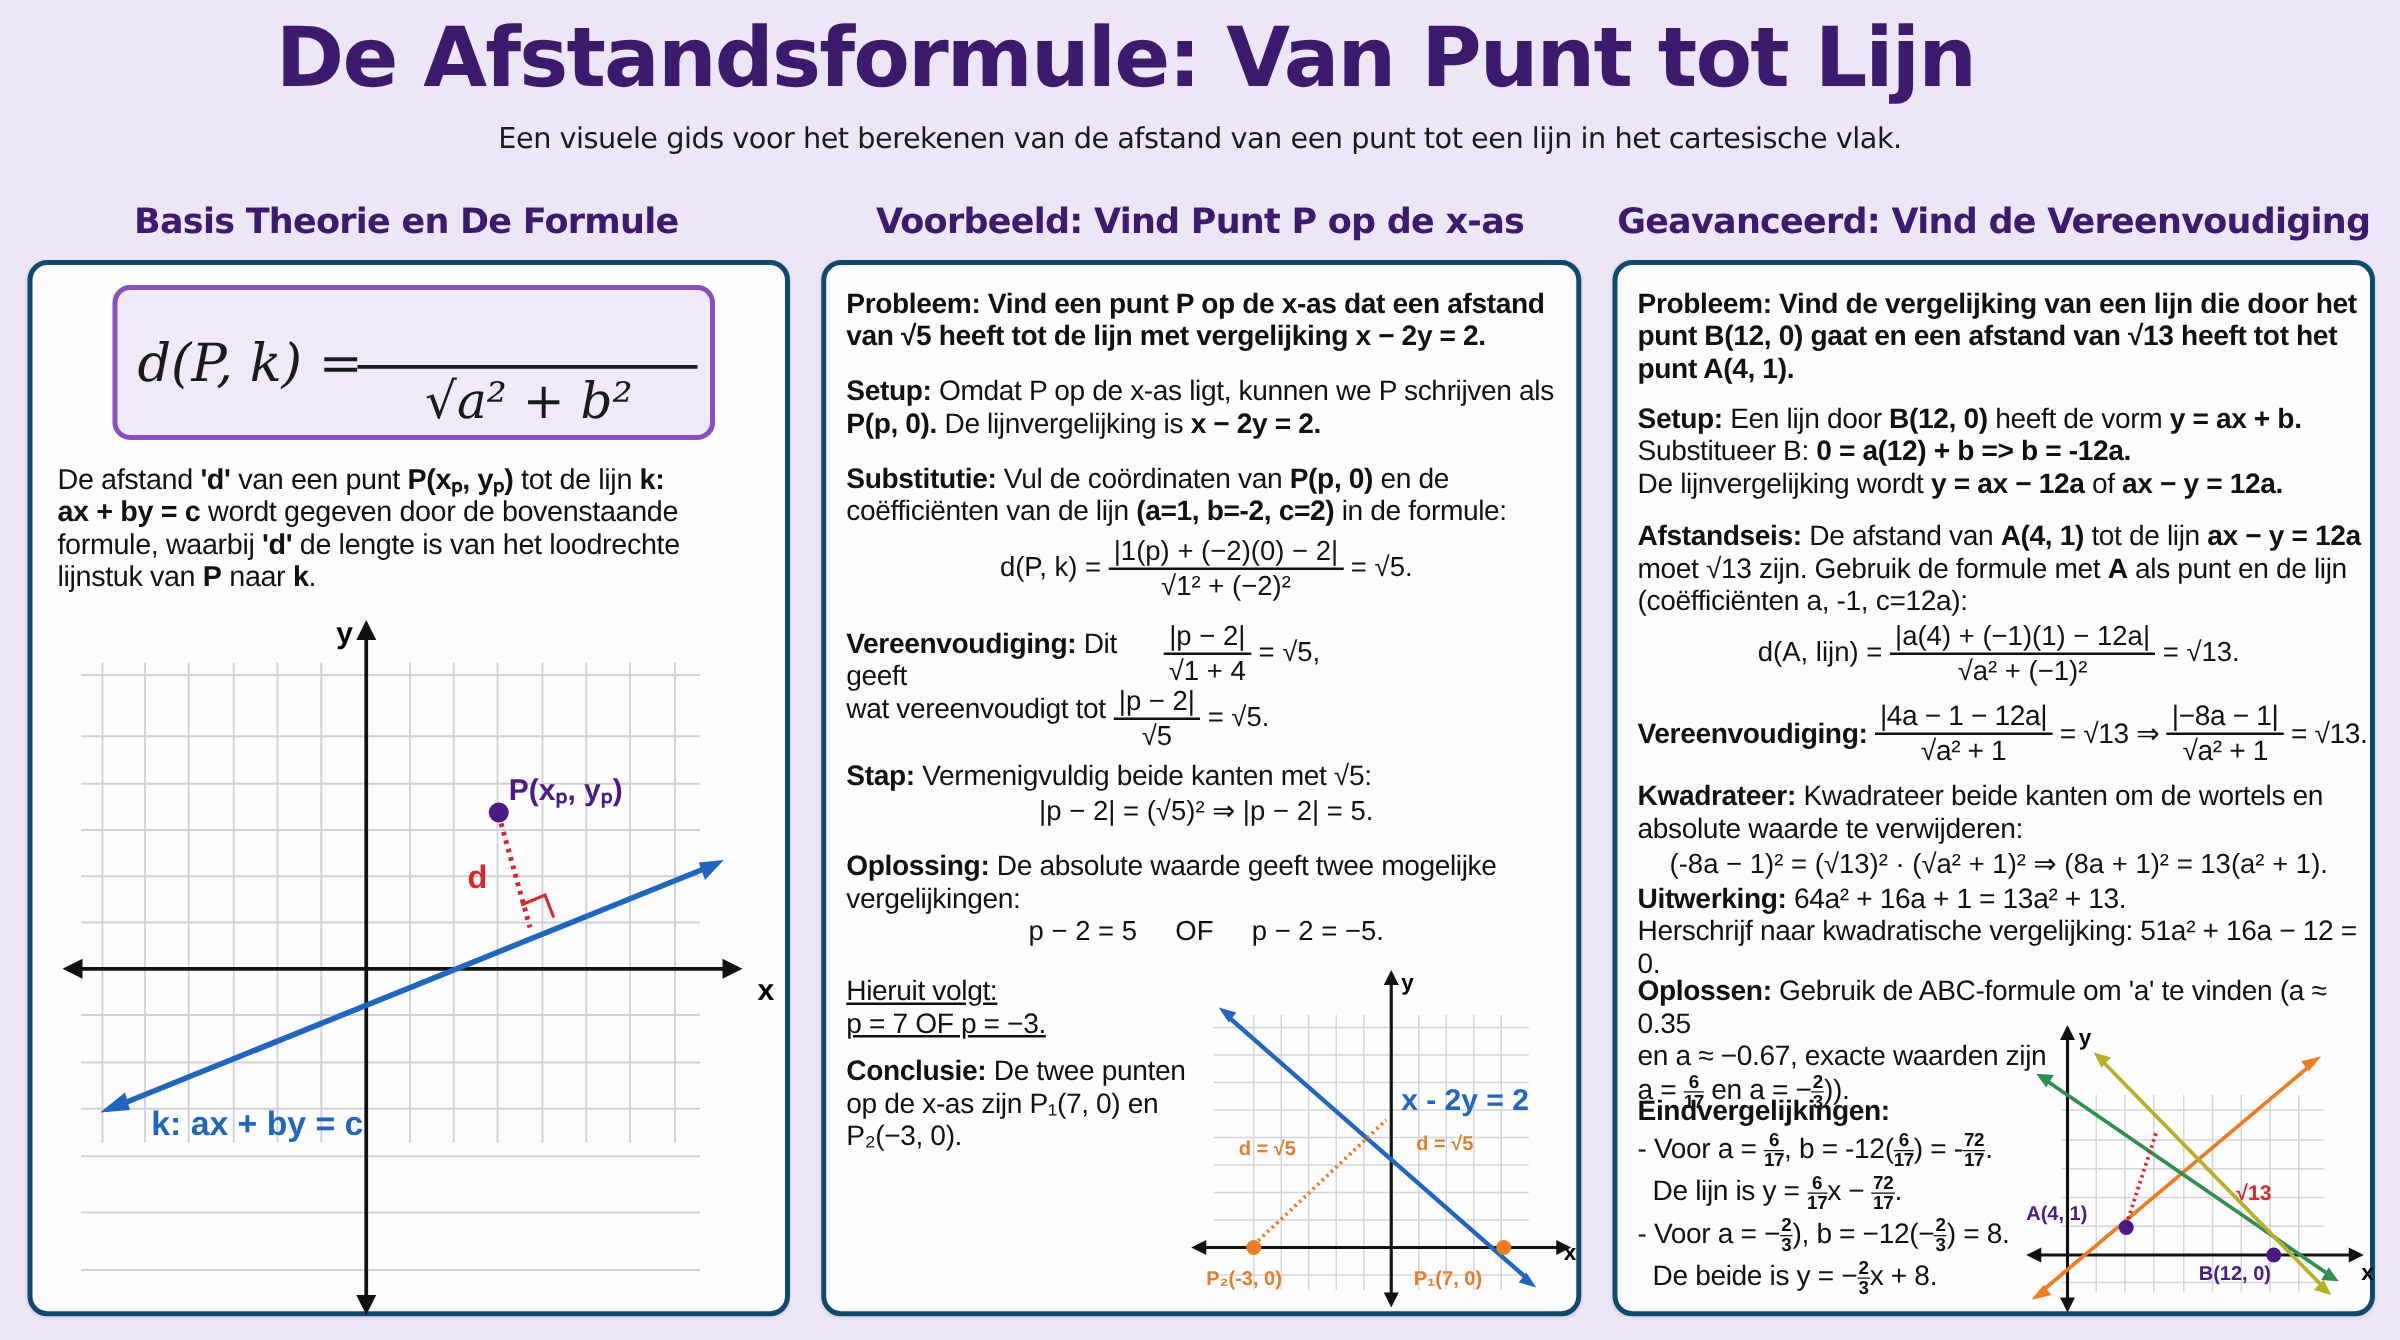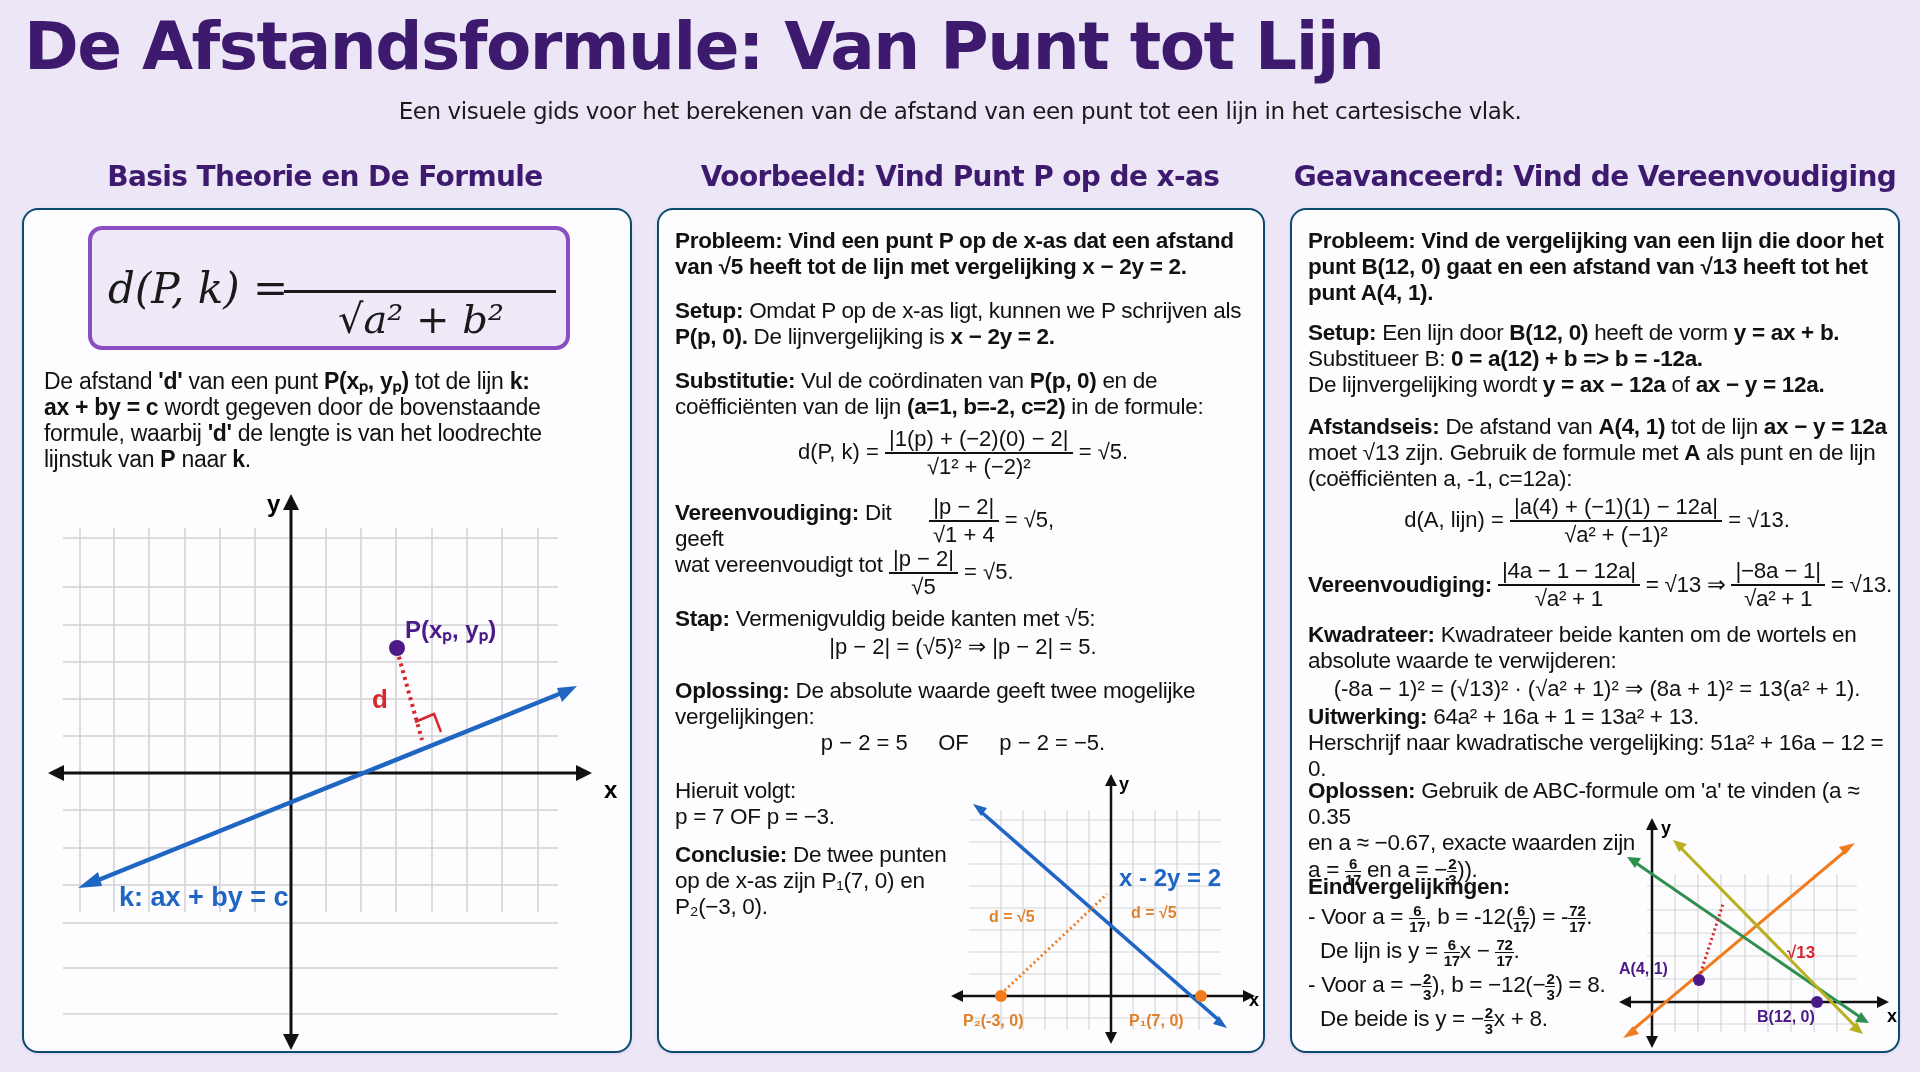--- a/index.html
+++ b/index.html
@@ -4,37 +4,37 @@
 <style>
   * { box-sizing: border-box; margin: 0; padding: 0; }
   html, body { width: 1920px; height: 1072px; overflow: hidden; }
   body {
     background: #ece6f6;
     font-family: "Liberation Sans", sans-serif;
     color: #111;
     position: relative;
   }
   .title {
-    position: absolute; left: 0; top: 8px; width: 1580px; text-align: left;
+    position: absolute; left: 0; top: 8px; width: 1580px; text-align: right;
     font-family: "DejaVu Sans", sans-serif; font-weight: bold;
-    font-size: 66px; color: #3d1a6e; letter-spacing: -1.5px; margin-left: 24px;
+    font-size: 66px; color: #3d1a6e; letter-spacing: -1.5px;
   }
   .subtitle {
     position: absolute; left: 0; top: 98px; width: 1920px; text-align: center;
     font-family: "DejaVu Sans", sans-serif; font-size: 23px; color: #1a1a1a;
     letter-spacing: -0.4px;
   }
   .col-head {
     position: absolute; top: 160px; text-align: center;
     font-family: "DejaVu Sans", sans-serif; font-weight: bold;
     font-size: 28px; color: #3d1a6e; letter-spacing: -0.6px;
   }
   .panel {
     position: absolute; top: 208px; height: 845px;
-    background: #fdfcff; border: 2px solid #0c4a6e; border-radius: 16px;
+    background: #fdfcff; border: 4px solid #0c4a6e; border-radius: 16px;
     box-shadow: 0 1px 3px rgba(80,50,140,0.12);
   }
   .formula-box {
     position: absolute; left: 64px; top: 16px; width: 482px; height: 124px;
     border: 4px solid #8a4fc2; border-radius: 14px; background: #efe9f8;
     font-family: "DejaVu Serif", serif; font-style: italic; color: #1a1a1a;
   }
   .fb-lhs { position: absolute; left: 16px; top: 34px; font-size: 42px; }
   .fb-num { position: absolute; left: 196px; top: 8px; width: 266px; text-align: center; font-size: 40px; }
   .fb-bar { position: absolute; left: 192px; top: 60px; width: 272px; height: 3px; background: #1a1a1a; }
@@ -158,21 +158,21 @@
     <div><b>Stap:</b><span> Vermenigvuldig beide kanten met √5:</span></div>
   </div>
   <div class="ctr" style="left:0;top:424px;width:608px;">|p − 2| = (√5)² ⇒ |p − 2| = 5.</div>
 
   <div class="para" style="left:16px;top:468px;width:580px;">
     <div><b>Oplossing:</b><span> De absolute waarde geeft twee mogelijke</span></div>
     <div>vergelijkingen:</div>
   </div>
   <div class="ctr" style="left:0;top:520px;width:608px;white-space:pre;">p − 2 = 5     OF     p − 2 = −5.</div>
 
-  <div class="para" style="left:16px;top:568px;width:280px;">
+  <div class="para" style="left:16px;top:568px;width:280px;text-decoration:underline;">
     <div>Hieruit volgt:</div>
     <div>p = 7 OF p = −3.</div>
   </div>
   <div class="para" style="left:16px;top:632px;width:280px;">
     <div><b>Conclusie:</b><span> De twee punten</span></div>
     <div>op de x-as zijn P₁(7, 0) en</div>
     <div>P₂(−3, 0).</div>
   </div>
 
   <svg style="position:absolute;left:290px;top:560px;" width="318" height="275">

